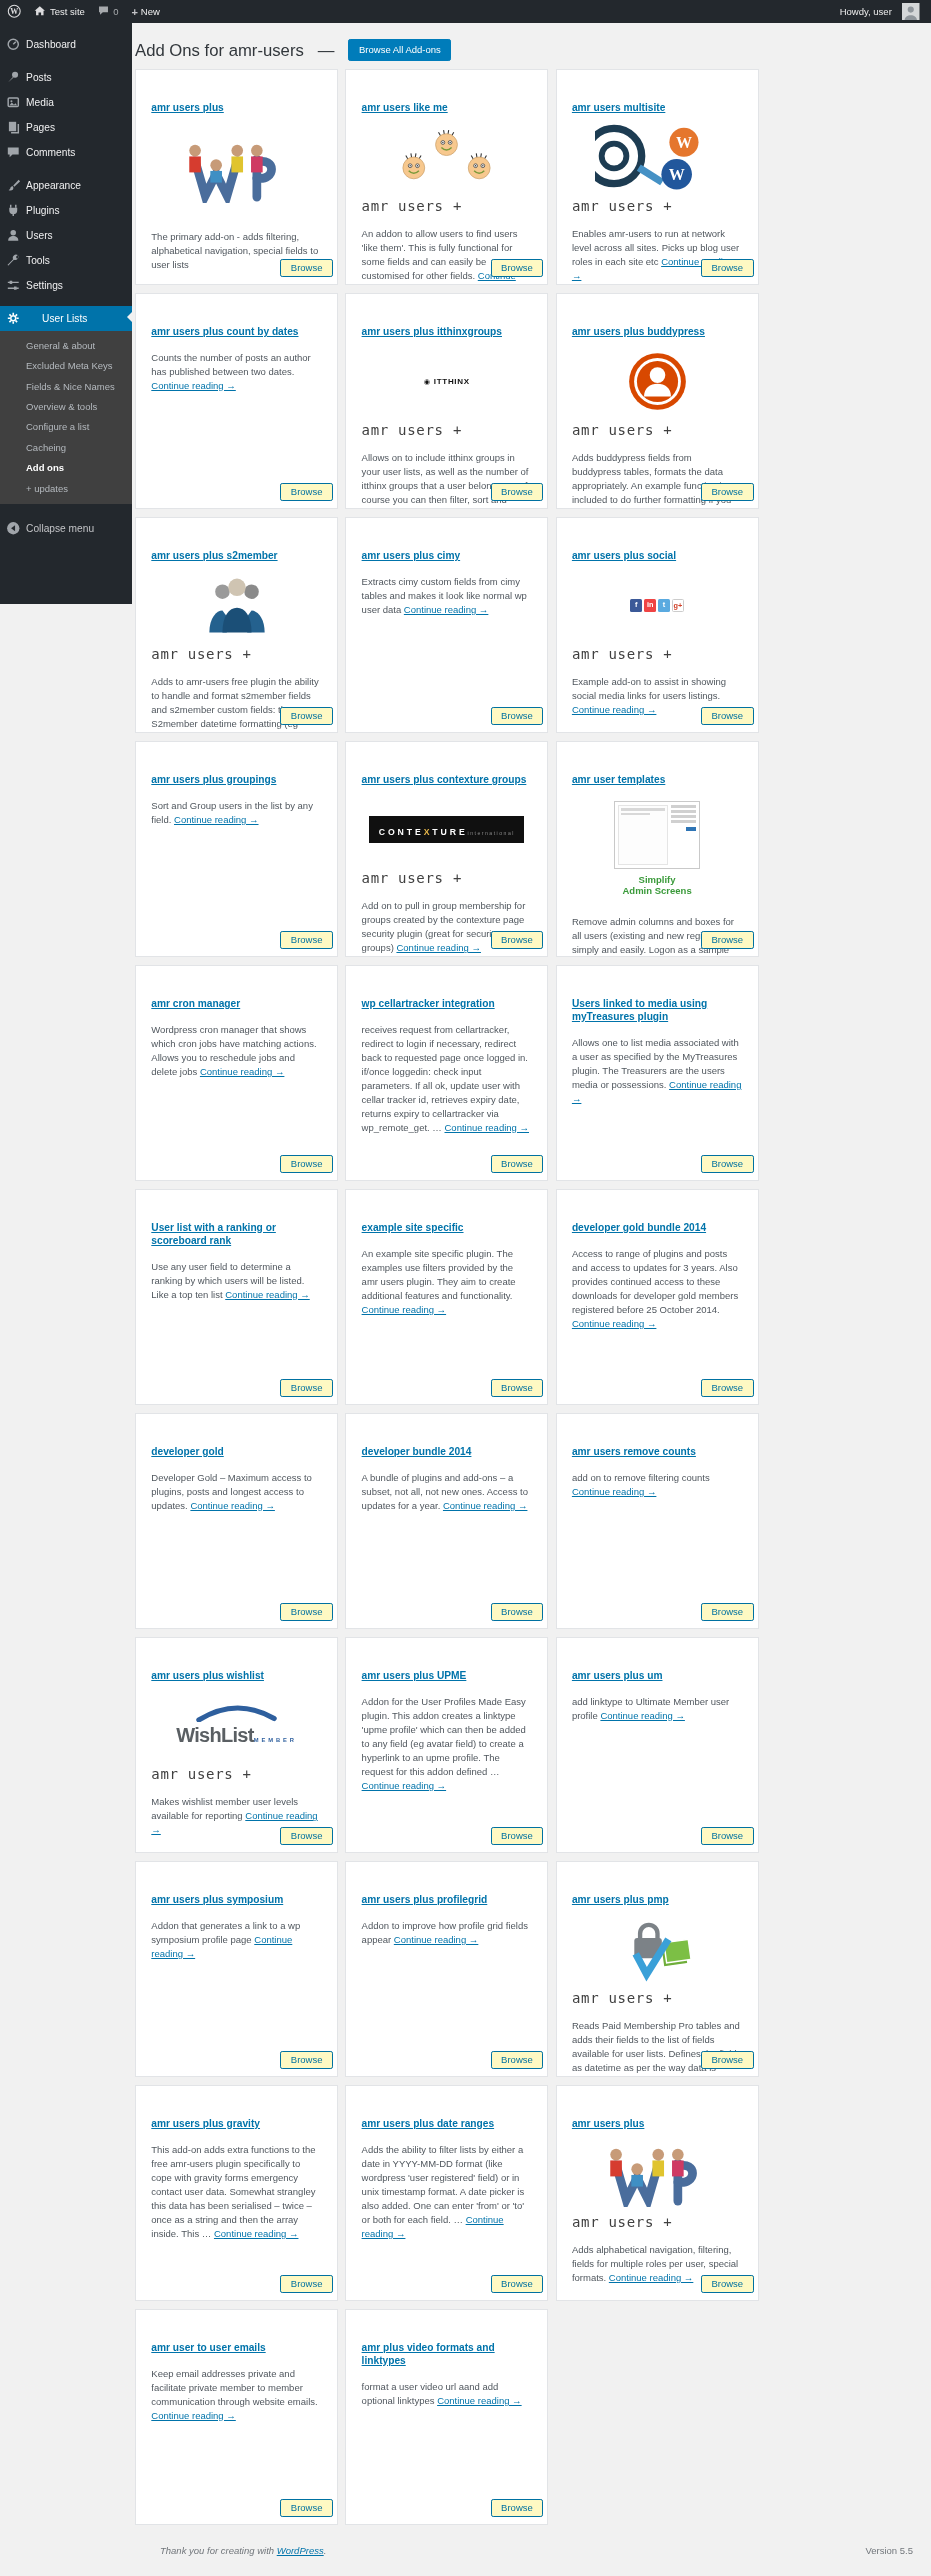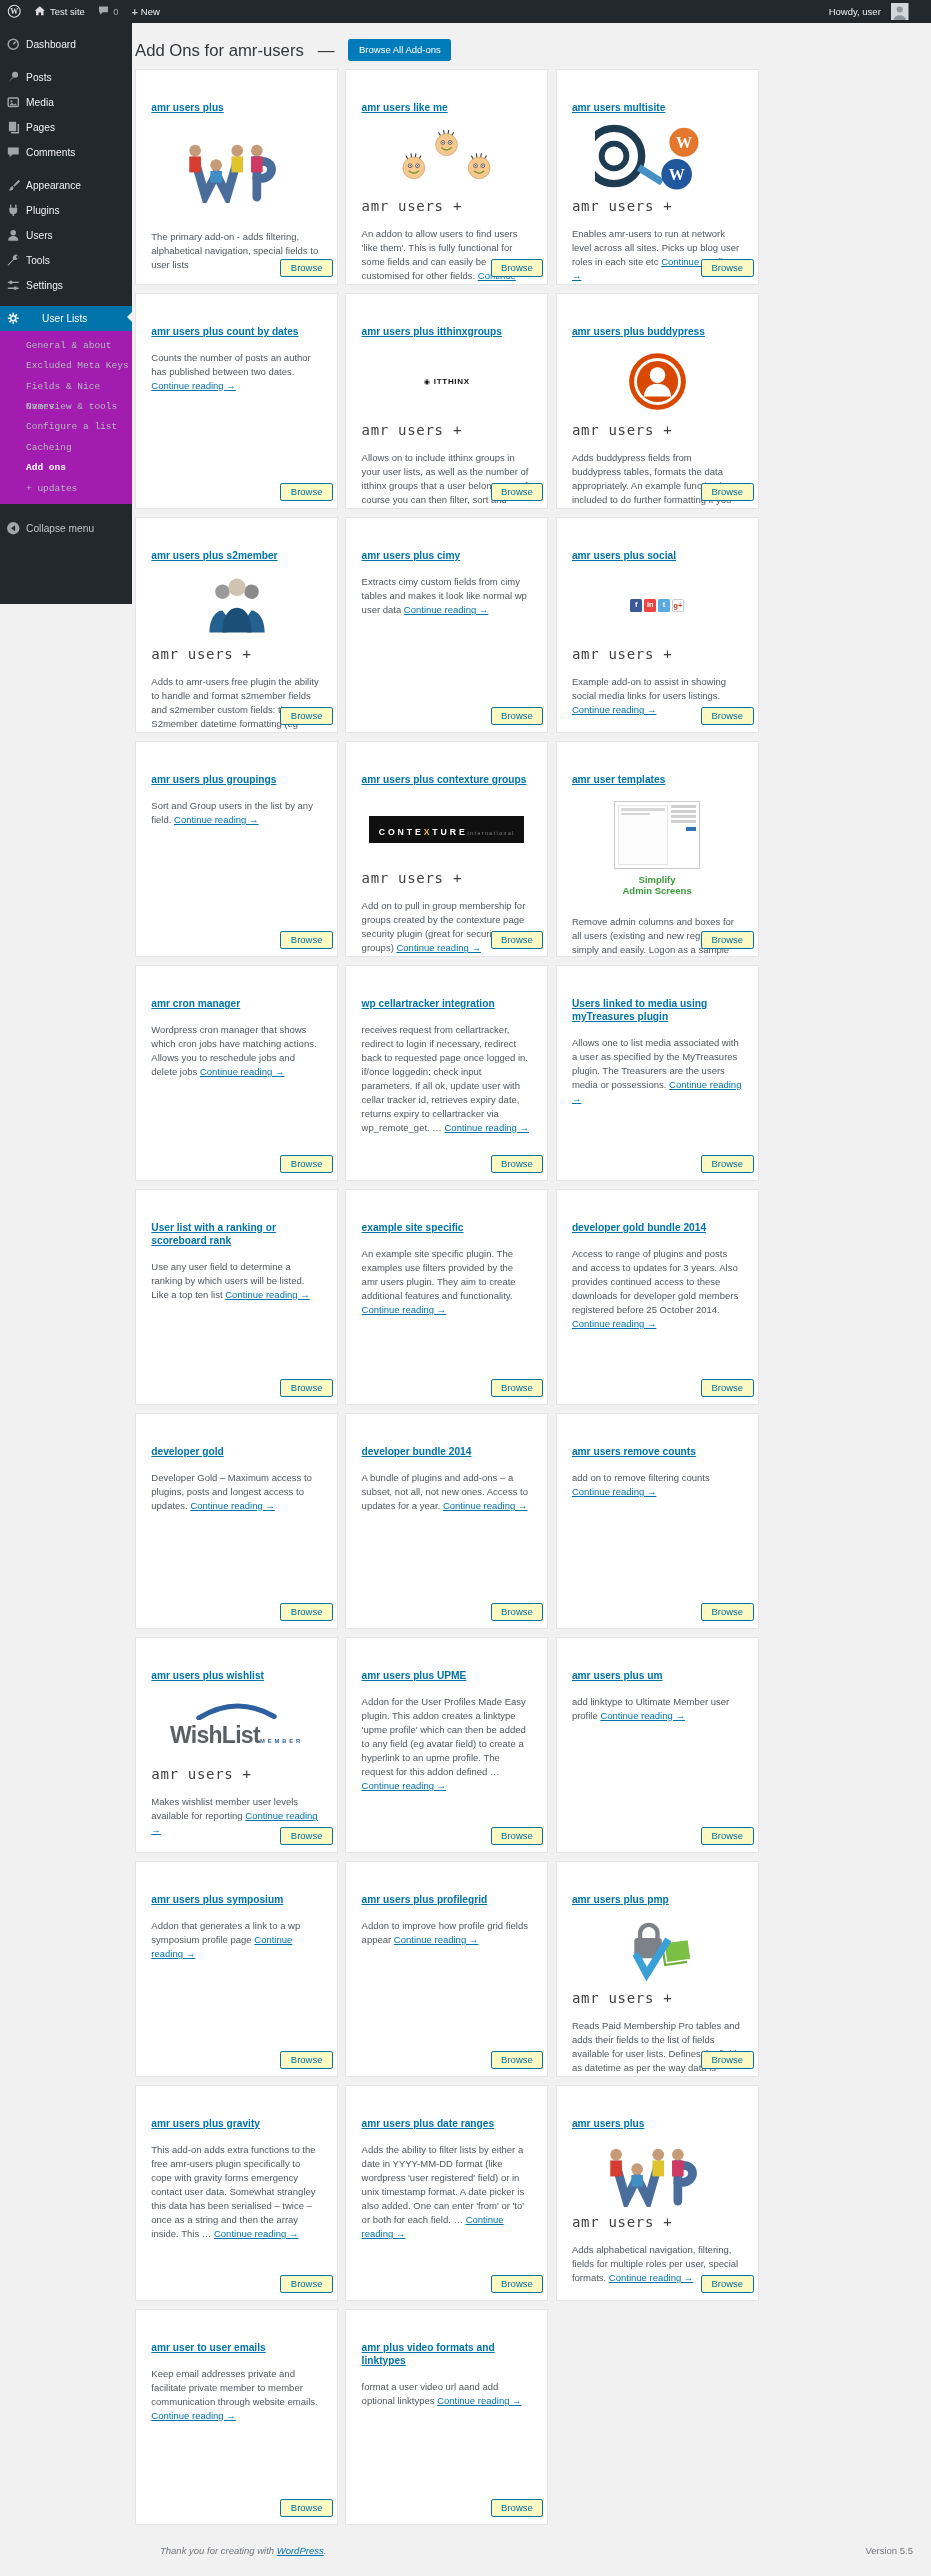--- a/index.html
+++ b/index.html
@@ -5,33 +5,33 @@
   html,body{margin:0;padding:0;}
   body{background:#f1f1f1;font-family:"Liberation Sans","DejaVu Sans",sans-serif;}
   #page{width:931px;height:2576px;position:relative;background:#f1f1f1;overflow:hidden;}
 
   
   #adminbar{position:absolute;top:0;left:0;width:931px;height:23px;background:#23282d;color:#eee;
     display:flex;align-items:center;font-size:9.5px;z-index:30;box-sizing:border-box;}
   .ab-item{display:flex;align-items:center;gap:4.4px;height:23px;padding:0 6.5px;color:#eee;cursor:pointer;}
   .ab-count{color:#a7aaad;}
   .ab-plus{font-size:11px;font-weight:bold;color:#c3c4c7;margin-right:-1.5px;}
-  .ab-right{margin-left:auto;display:flex;align-items:center;padding-right:16px;}
+  .ab-right{margin-left:auto;display:flex;align-items:center;padding-right:5px;}
   .avatar{width:17.5px;height:17.5px;margin-left:5.8px;display:inline-block;}
 
   
   #sidebar{position:absolute;top:23px;left:0;width:132px;height:581px;background:#23282d;z-index:20;}
   #menu{padding-top:8.7px;}
   .m-item{height:25px;display:flex;align-items:center;color:#f0f0f1;font-size:10.2px;cursor:pointer;}
   .m-item .ico{width:14.5px;margin:0 5.8px;display:flex;justify-content:center;align-items:center;}
   .m-sep{height:8px;}
   .m-item.active{background:#0073aa;color:#fff;position:relative;gap:16px;}
   .m-item.active::after{content:"";position:absolute;right:0;top:50%;margin-top:-5.8px;
     border:5.8px solid transparent;border-right-color:#f1f1f1;}
-  .submenu{background:#a21caf;padding:5.1px 0;font-family:Liberation Mono, monospace;}
+  .submenu{background:#404040;padding:5.1px 0;}
   .sm-item{height:20.4px;line-height:20.4px;padding-left:26px;font-size:9.5px;color:#b4b9be;cursor:pointer;}
   .sm-item.current{color:#fff;font-weight:bold;}
   .m-item.collapse{margin-top:11.6px;color:#c3c4c7;}
 
   
   #content{margin-left:116px;padding-top:23px;}
   h1.page-head{font-size:16.7px;font-weight:400;color:#32373c;margin:16px 0 0 19px;
     display:flex;align-items:flex-end;gap:14px;}
   .dash{color:#32373c;}
   .browse-all{background:#007cba;border:0.7px solid #007cba;color:#fff;font-size:9.5px;
@@ -70,21 +70,21 @@
   .ctx-sub{font-size:5.1px;color:#8a8a8a;letter-spacing:1.5px;margin-top:2.2px;text-align:right;}
   .tpl-shot{width:86px;height:68px;background:#fff;border:0.7px solid #c9c9c9;display:flex;
     padding:2.9px;gap:2.9px;box-sizing:border-box;}
   .tpl-left{flex:1;border:0.7px solid #e5e5e5;background:#fdfdfd;}
   .tpl-left i{display:block;height:2.2px;background:#d8d8d8;margin:2.2px 2.2px 0;}
   .tpl-right{width:25px;display:flex;flex-direction:column;gap:2.2px;}
   .tpl-right i{display:block;height:2.9px;background:#d0d0d0;}
   .tpl-btn{display:block;width:10.2px;height:4.4px;background:#2e74b5;margin-top:1.5px;align-self:flex-end;}
   .tpl-cap{margin-top:4.4px;text-align:center;font-weight:bold;color:#3a9a3a;font-size:9.5px;line-height:11px;}
   .wl{text-align:center;}
-  .wl-name{font-size:23px;font-weight:bold;color:#5a5f63;margin-top:-4.4px;letter-spacing:-0.7px;text-align:right;}
+  .wl-name{font-size:20px;font-weight:bold;color:#5a5f63;margin-top:-4.4px;letter-spacing:-0.7px;text-align:right;}
   .wl-member{font-size:5.8px;letter-spacing:2.9px;color:#2e5f9e;font-weight:bold;margin-top:1.5px;}
 
   
   #footer{display:flex;justify-content:space-between;margin-top:20.4px;padding:0 18px 0 44px;
     font-size:9.5px;color:#72777c;}
   .f-left{font-style:italic;}
   .f-left a{color:#0073aa;text-decoration:underline;cursor:pointer;}
 </style>
 </head>
 <body>

